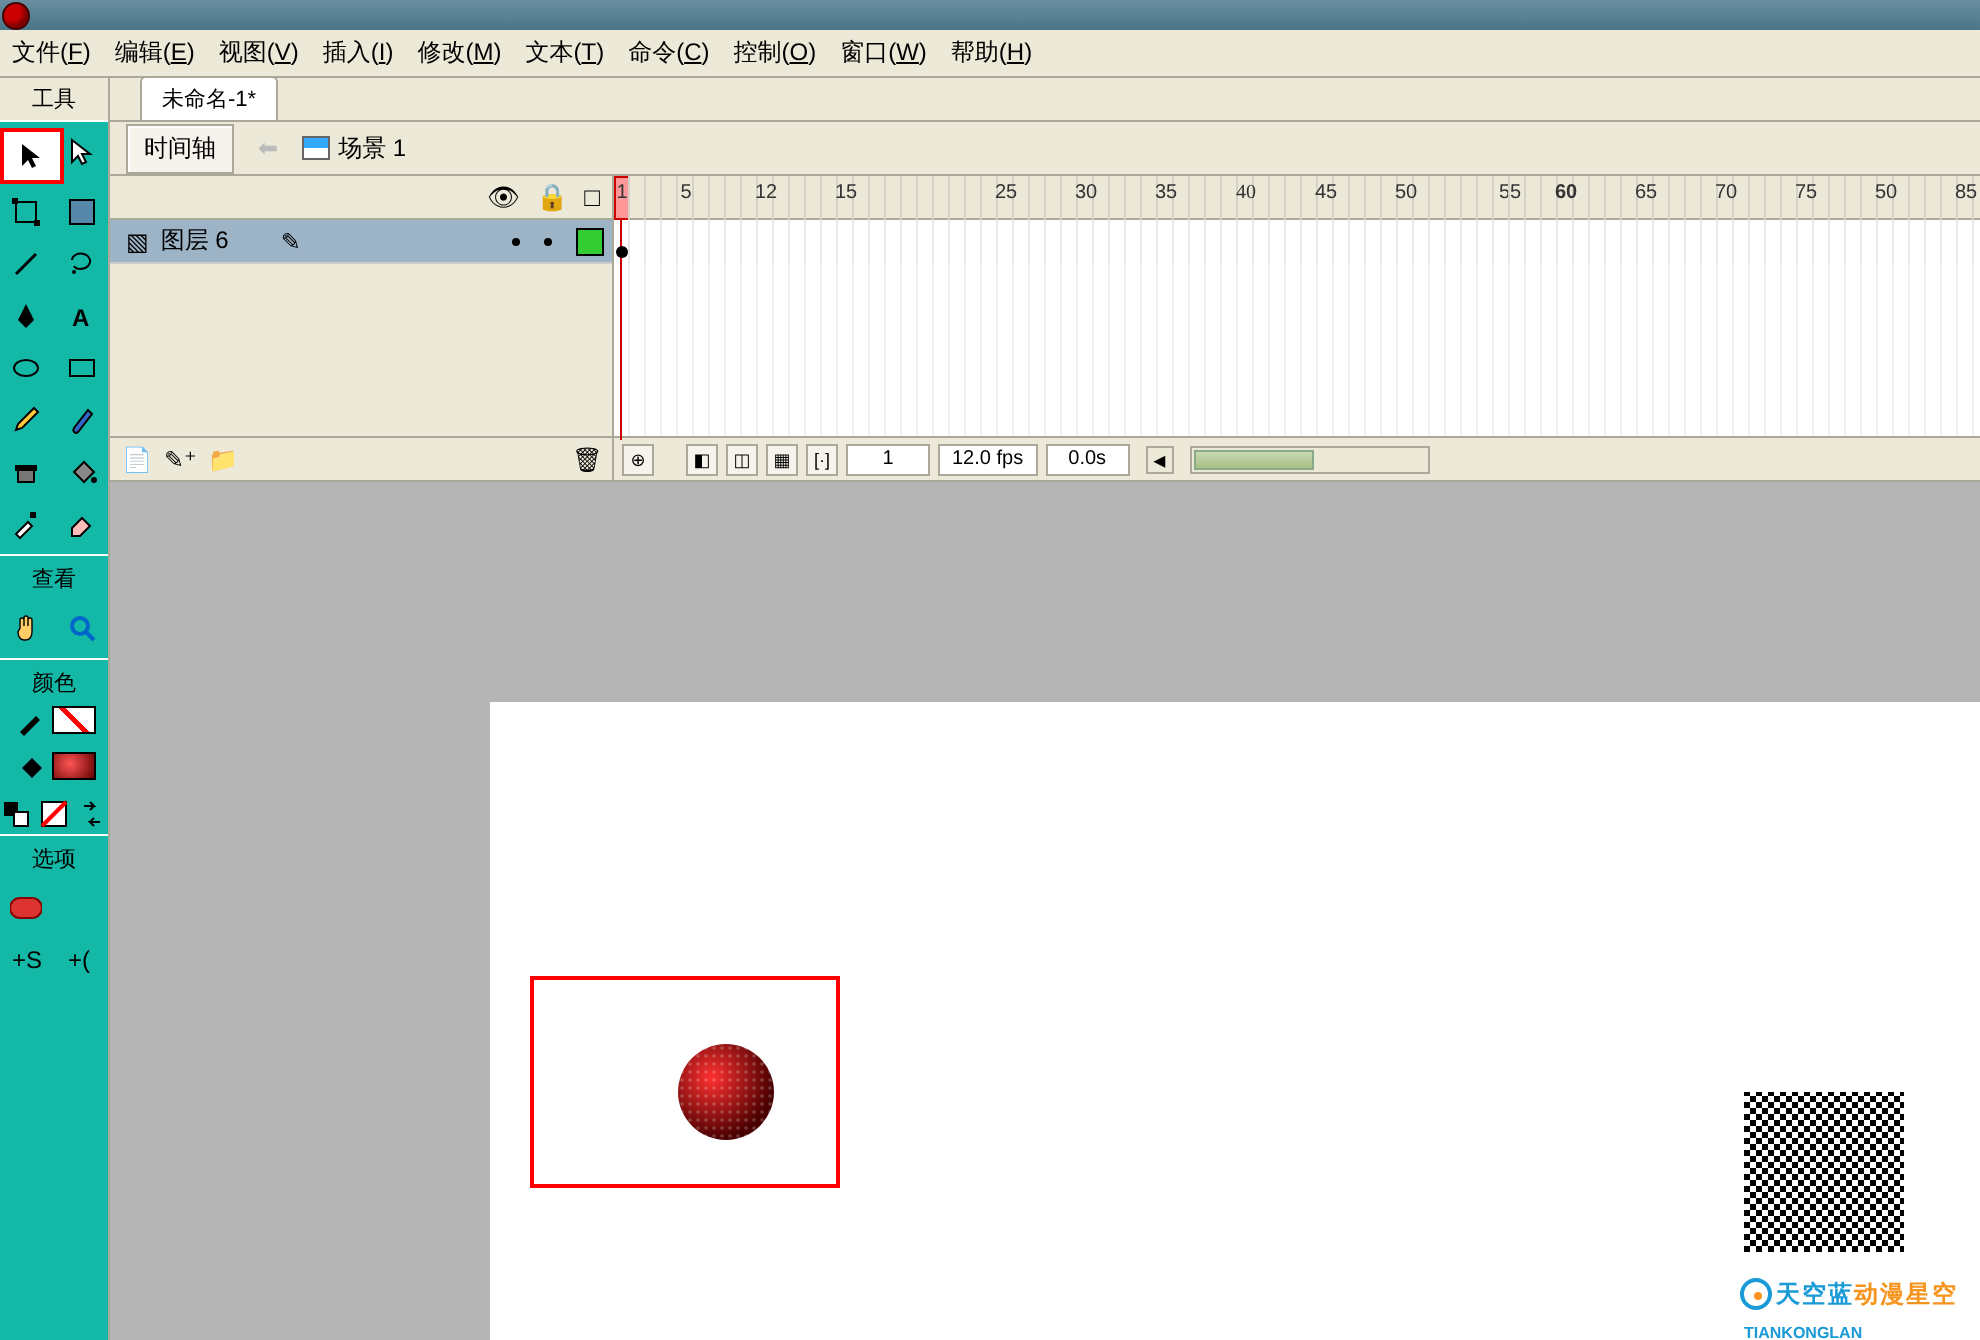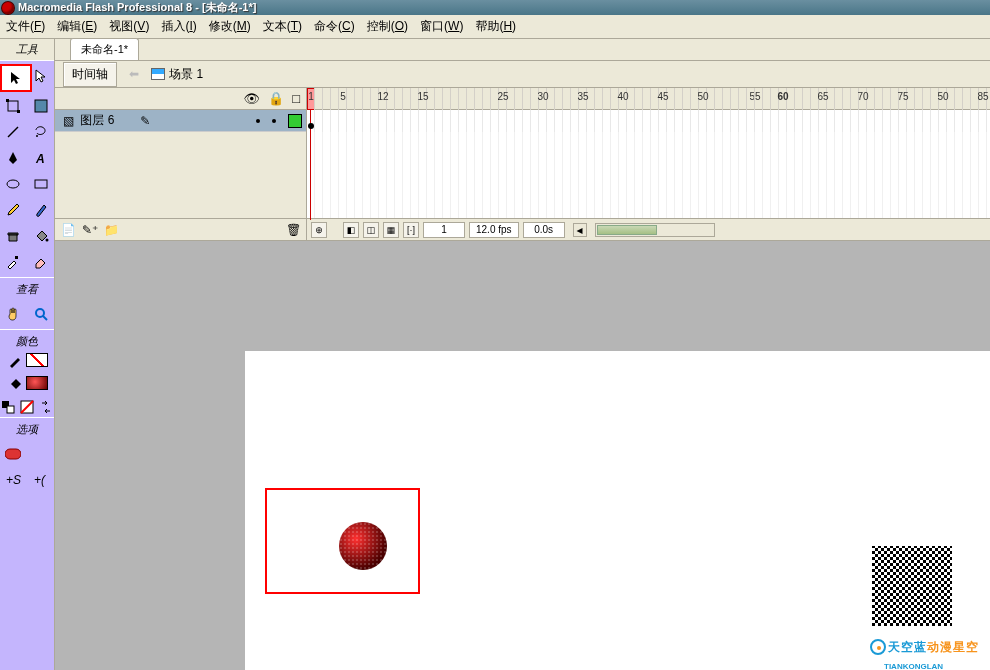--- a/index.html
+++ b/index.html
@@ -11,21 +11,21 @@
 .title-bar span { font-size: 11px; font-weight: bold; text-shadow: 1px 1px 1px #333; }
 
 
 .menu-bar { height: 24px; background: #ece9d8; display: flex; align-items: center; border-bottom: 1px solid #aca899;}
 .menu-item { padding: 5px 6px; cursor: default; }
 .menu-item u { text-decoration: underline;}
 
 .main-row { display: flex; height: 631px; }
 
 
-.tools-panel { width: 65px; background: #c4b5fd; border-right: 1px solid #aca899; display: flex; flex-direction: column; align-items: center; font-style: italic; }
+.tools-panel { width: 65px; background: #14b8a6; border-right: 1px solid #aca899; display: flex; flex-direction: column; align-items: center; }
 .tools-header { width: 100%; text-align: center; padding: 3px 0; background: #ece9d8; border-bottom: 1px solid #fff; font-size: 11px; }
 .tool-grid { display: grid; grid-template-columns: 26px 26px; gap: 2px; padding: 3px 0; justify-content: center;}
 .tool-btn { width: 26px; height: 24px; display: flex; align-items: center; justify-content: center; border: 1px solid transparent; position:relative;}
 .tool-btn.selected { border: 2px solid #f00; background: #fff; width: 32px; height: 28px;}
 .tool-section-label { width: 100%; text-align: center; padding: 4px 0 2px; font-size: 11px; border-top: 1px solid #fff;}
 .color-swatch { width: 22px; height: 14px; border: 1px solid #000;}
 .color-swatch.red-grad { background: radial-gradient(circle at 40% 40%, #f55, #600); }
 .color-swatch.none { background: linear-gradient(45deg, #fff 45%, #f00 45%, #f00 55%, #fff 55%); }
 .tiny-row { display:flex; gap:3px; padding: 2px 0;}
 
@@ -90,21 +90,20 @@
 .wm-icon::after{content:''; position:absolute; width:4px; height:4px; background:#f7941d; border-radius:50%; top:5px; left:5px;}
 
 
 .icon-svg { width: 16px; height: 16px;}
 </style>
 </head>
 <body>
 
 <div class="title-bar">
   <div class="app-icon"></div>
-  <span>Macromedia Flash Professional 8 - [未命名-1*]</span>
 </div>
 
 <div class="menu-bar">
   <div class="menu-item"><span>文件</span>(<u>F</u>)</div>
   <div class="menu-item"><span>编辑</span>(<u>E</u>)</div>
   <div class="menu-item"><span>视图</span>(<u>V</u>)</div>
   <div class="menu-item"><span>插入</span>(<u>I</u>)</div>
   <div class="menu-item"><span>修改</span>(<u>M</u>)</div>
   <div class="menu-item"><span>文本</span>(<u>T</u>)</div>
   <div class="menu-item"><span>命令</span>(<u>C</u>)</div>
@@ -367,21 +366,21 @@
             <div class="ruler-cell"></div>
             <div class="ruler-cell"></div>
             <div class="ruler-cell">
               <div class="ruler-num" style="left: 4px;">35</div>
             </div>
             <div class="ruler-cell"></div>
             <div class="ruler-cell"></div>
             <div class="ruler-cell"></div>
             <div class="ruler-cell"></div>
             <div class="ruler-cell">
-              <div class="ruler-num" style="left: 4px;">40</div>
+              <div class="ruler-num" style="left: 4px; font-family: Liberation Serif, serif;">40</div>
             </div>
             <div class="ruler-cell"></div>
             <div class="ruler-cell"></div>
             <div class="ruler-cell"></div>
             <div class="ruler-cell"></div>
             <div class="ruler-cell">
               <div class="ruler-num" style="left: 4px;">45</div>
             </div>
             <div class="ruler-cell"></div>
             <div class="ruler-cell"></div>
@@ -644,14 +643,14 @@
       <div class="red-ball" id="ball" style="left: 284px; top: 281px;"></div>
     </div>
   </div>
 </div>
 
 <div class="qr" id="qr" style="left: 866px; top: 540px;">
     <div class="qr-inner"></div>
   </div>
 <div class="watermark" id="wm" style="left: 870px; top: 638px;">
   <span class="wm-icon"></span><span>天空蓝</span><span style="color:#f7941d">动漫星空</span><br>
-  <span class="sub" style="margin-left:14px">TIANKONGLAN</span>
+  <span class="sub" style="margin-left:2px">TIANKONGLAN</span>
 </div>
 
 </body></html>

